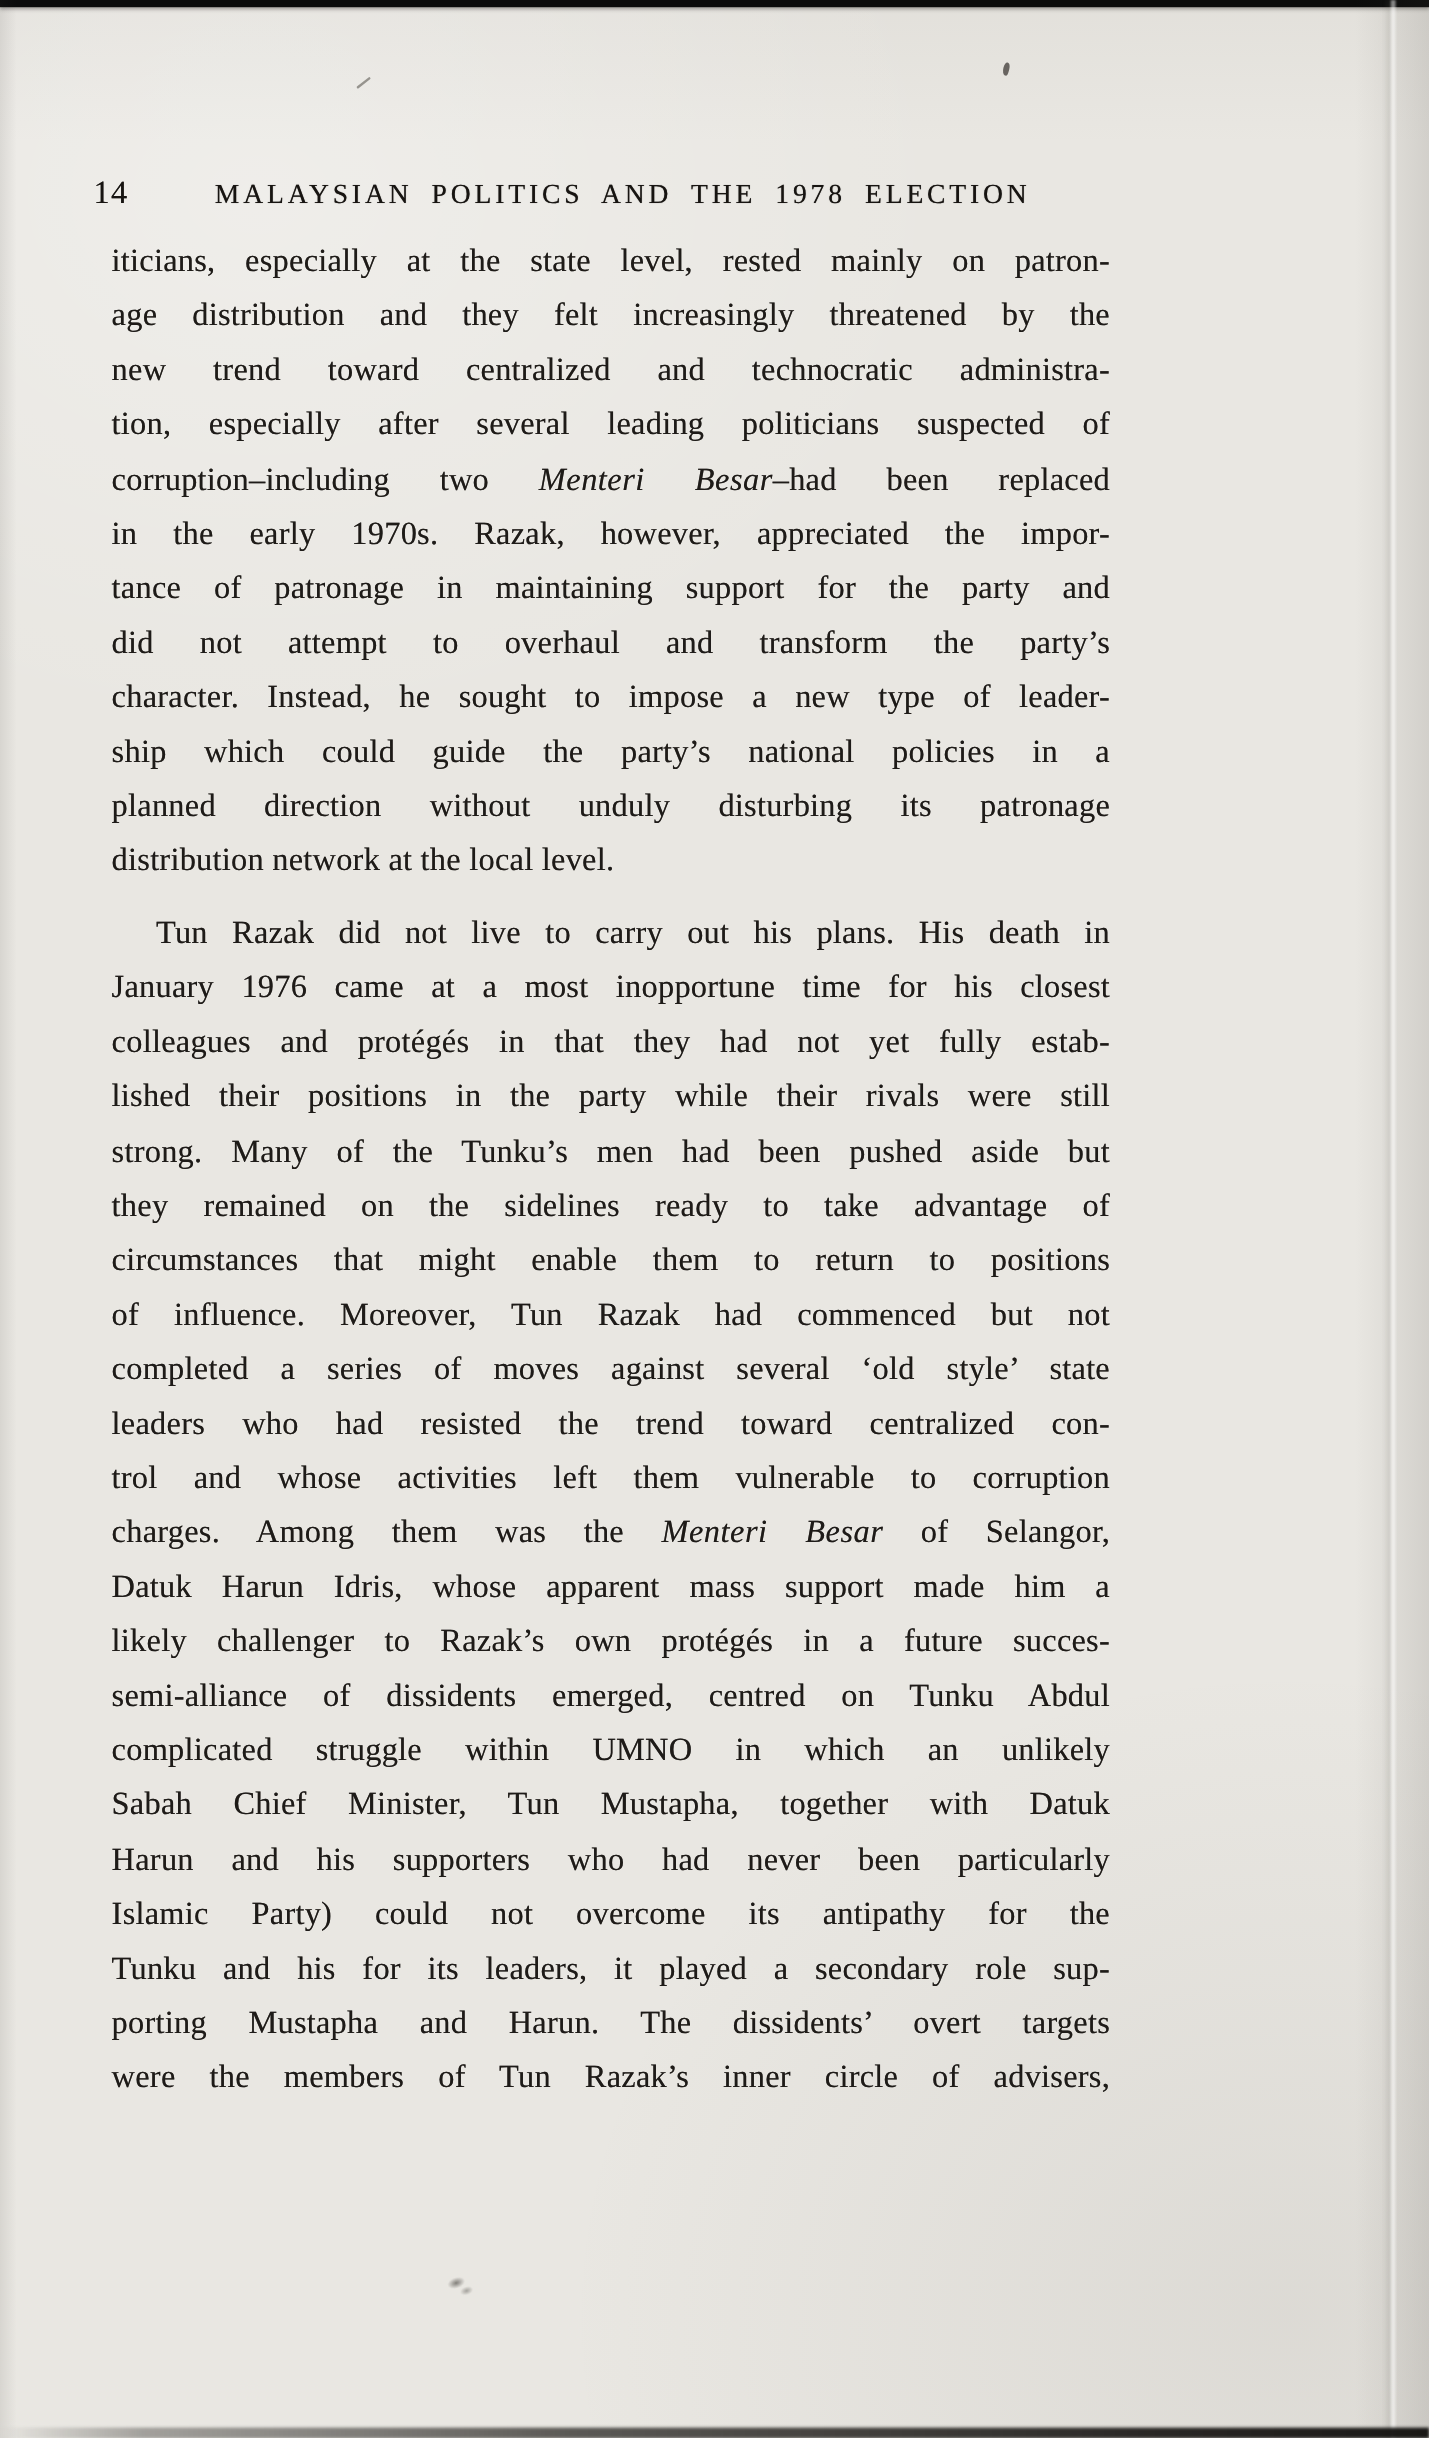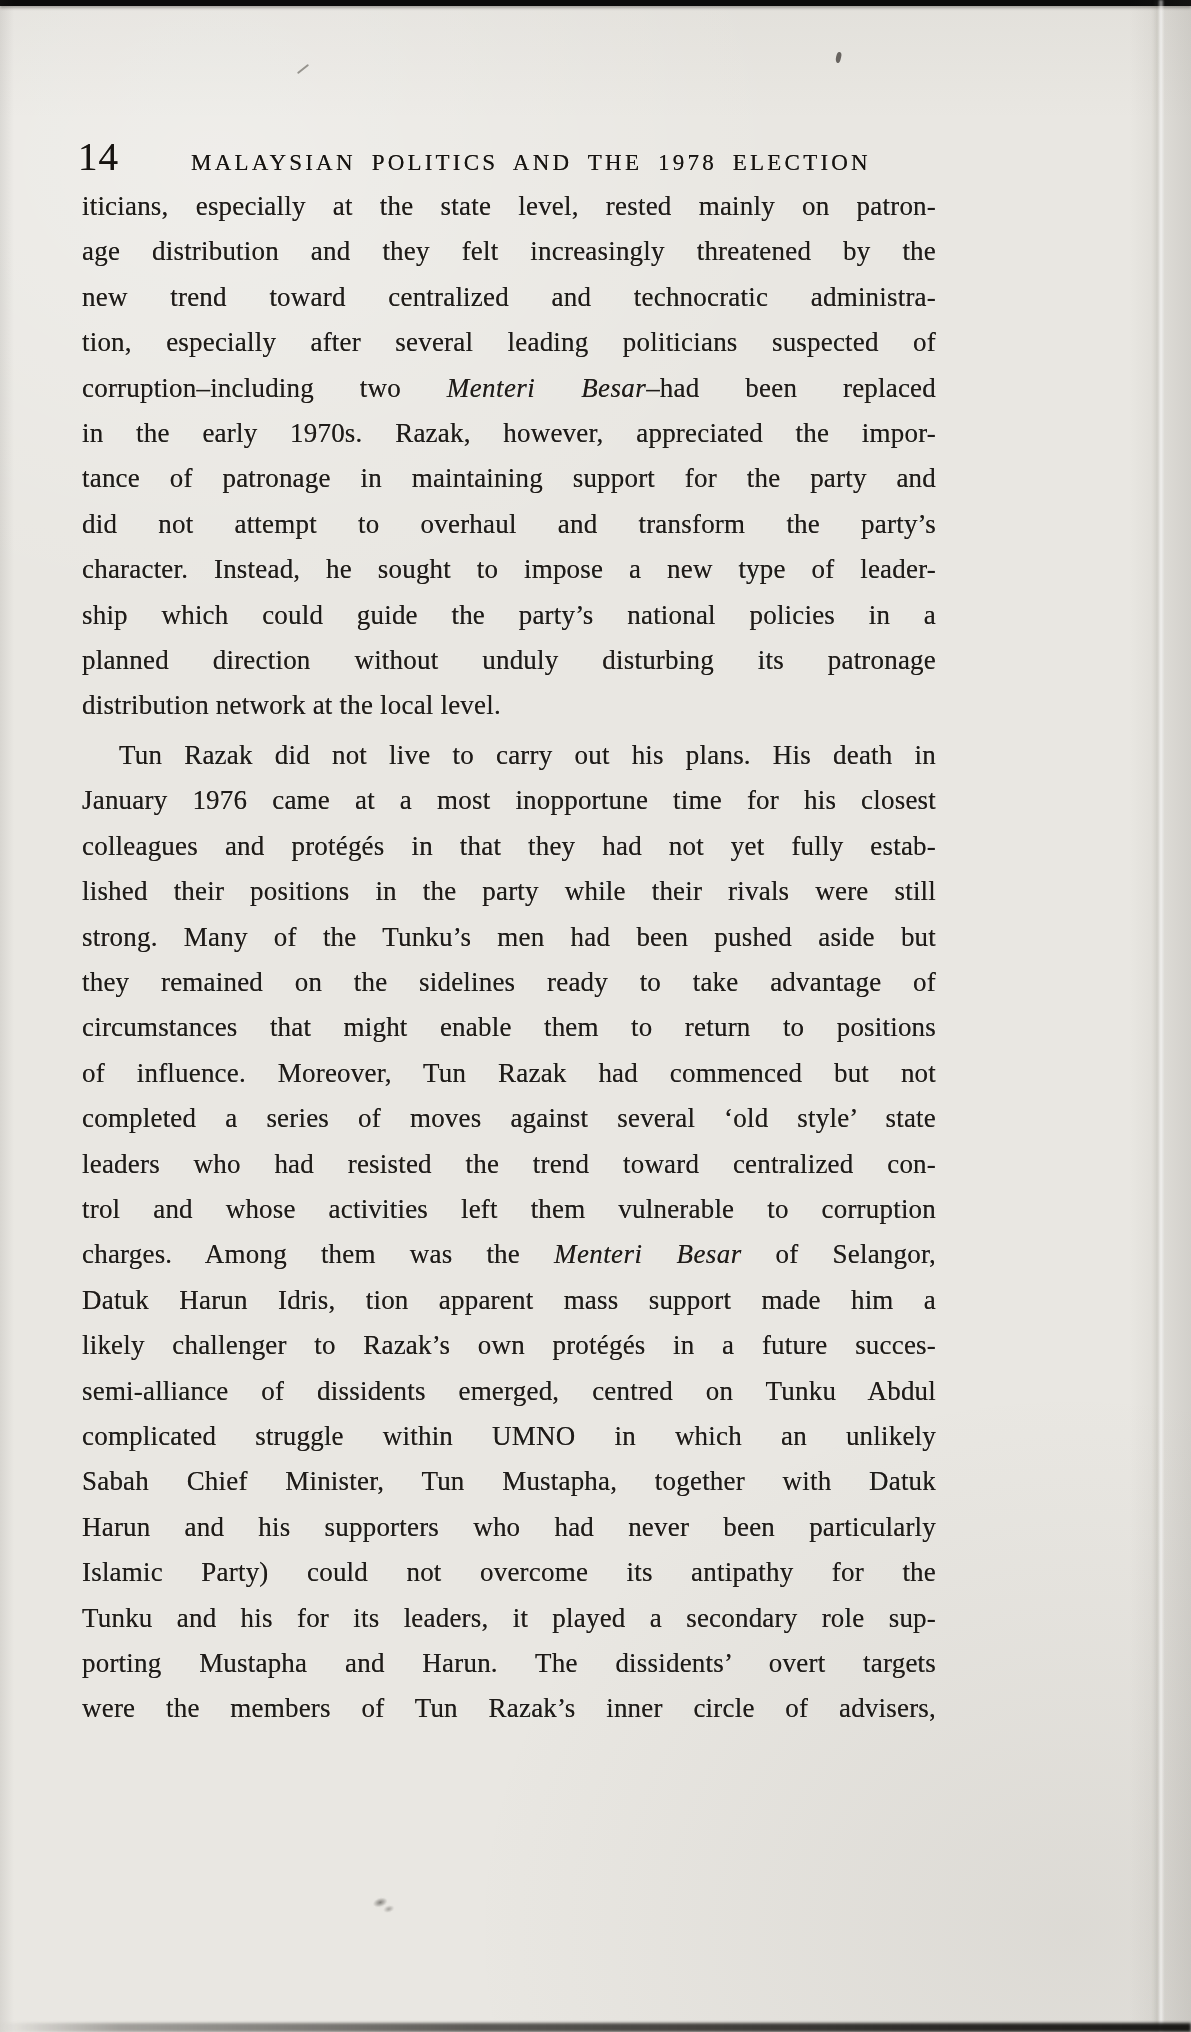--- a/index.html
+++ b/index.html
@@ -73,43 +73,44 @@
     transform: rotate(-38deg); border-radius: 2px;
   }
 
   
   .page-header {
     position: absolute; top: 134px; left: 78px; width: 864px;
     display: flex; align-items: baseline;
     white-space: nowrap;
   }
   .page-number {
-    font-size: 39px;
+    font-size: 27px;
     letter-spacing: 1px;
     color: #171411;
     text-shadow: 0 0 0.5px rgba(23,20,17,0.7);
+    margin-top: 11px;
   }
   .running-header {
     margin-left: 72px;
     font-size: 23px;
     letter-spacing: 3.2px;
     word-spacing: 7px;
     color: #171411;
     text-shadow: 0 0 0.6px rgba(23,20,17,0.75);
   }
 
   
   .body-text {
     position: absolute; top: 180px; left: 78px; width: 862px;
     font-size: 27px;
     line-height: 45.4px;
     letter-spacing: 0.2px;
     text-shadow: 0 0 0.5px rgba(30,27,24,0.65);
   }
-  .para { margin: 4px; }
+  .para { margin: 15px; }
   .para.indent .line:first-child { text-indent: 37px; }
   .line {
     text-align: justify;
     text-align-last: justify;
     white-space: normal;
   }
   .line.no-just {
     text-align-last: left;
   }
   .it { font-style: italic; letter-spacing: 0.4px; }
@@ -147,21 +148,21 @@
         <div class="line"><span>colleagues and protégés in that they had not yet fully estab-</span></div>
         <div class="line"><span>lished their positions in the party while their rivals were still</span></div>
         <div class="line"><span>strong. Many of the Tunku’s men had been pushed aside but</span></div>
         <div class="line"><span>they remained on the sidelines ready to take advantage of</span></div>
         <div class="line"><span>circumstances that might enable them to return to positions</span></div>
         <div class="line"><span>of influence. Moreover, Tun Razak had commenced but not</span></div>
         <div class="line"><span>completed a series of moves against several ‘old style’ state</span></div>
         <div class="line"><span>leaders who had resisted the trend toward centralized con-</span></div>
         <div class="line"><span>trol and whose activities left them vulnerable to corruption</span></div>
         <div class="line"><span>charges. Among them was the </span><span class="it">Menteri Besar</span><span> of Selangor,</span></div>
-        <div class="line"><span>Datuk Harun Idris, tion apparent mass support made him a</span></div>
+        <div class="line"><span>Datuk Harun Idris, whose apparent mass support made him a</span></div>
         <div class="line"><span>likely challenger to Razak’s own protégés in a future succes-</span></div>
         <div class="line"><span>semi-alliance of dissidents emerged, centred on Tunku Abdul</span></div>
         <div class="line"><span>complicated struggle within UMNO in which an unlikely</span></div>
         <div class="line"><span>Sabah Chief Minister, Tun Mustapha, together with Datuk</span></div>
         <div class="line"><span>Harun and his supporters who had never been particularly</span></div>
         <div class="line"><span>Islamic Party) could not overcome its antipathy for the</span></div>
         <div class="line"><span>Tunku and his for its leaders, it played a secondary role sup-</span></div>
         <div class="line"><span>porting Mustapha and Harun. The dissidents’ overt targets</span></div>
         <div class="line"><span>were the members of Tun Razak’s inner circle of advisers,</span></div>
       </div>

